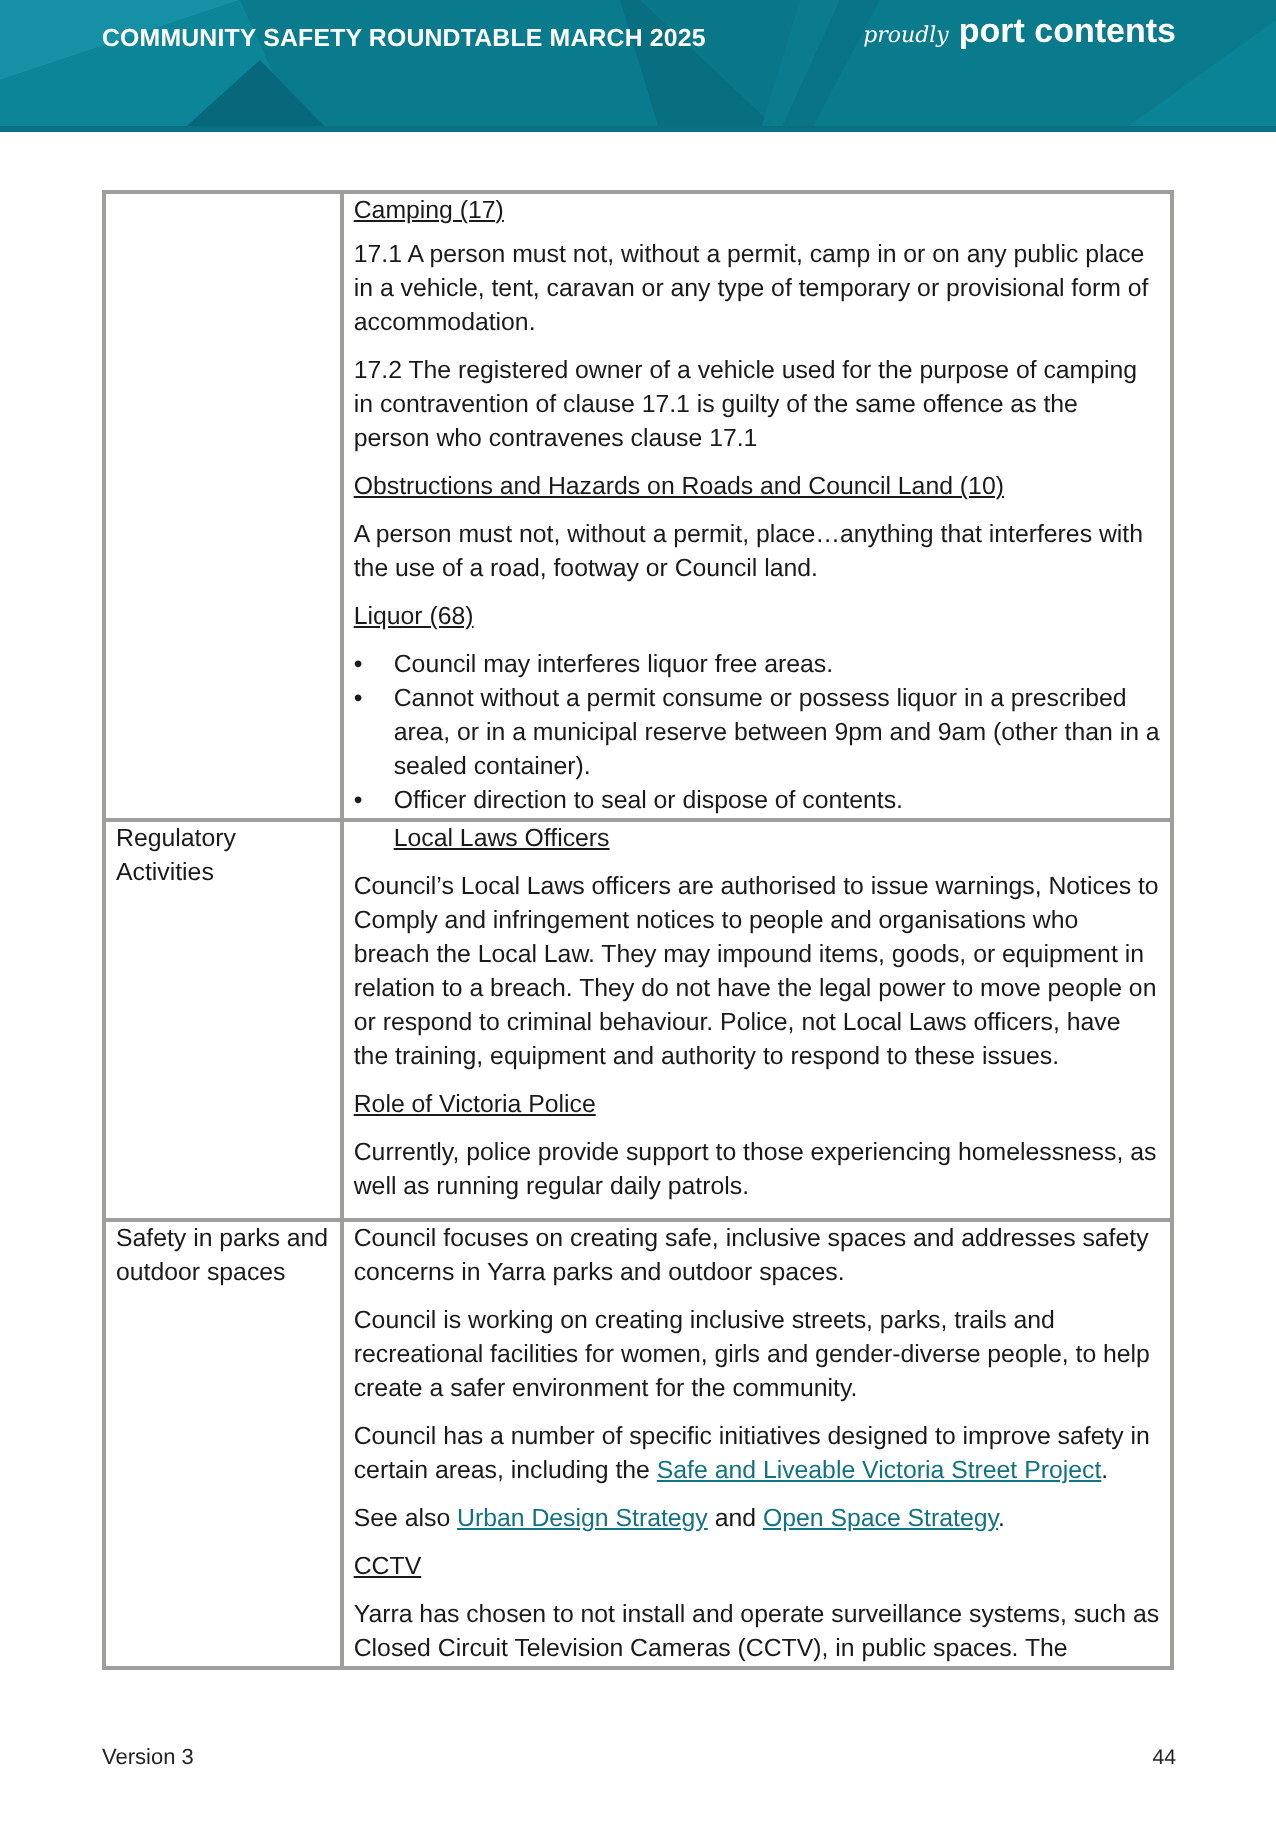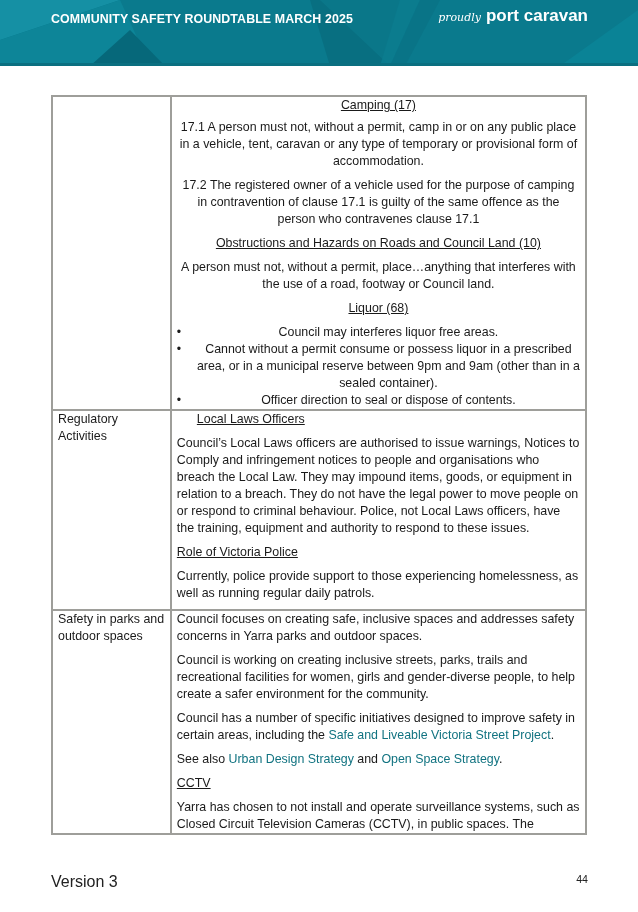--- a/index.html
+++ b/index.html
@@ -16,27 +16,27 @@
   .brand .strong { font-weight: bold; }
   .attachment { position: absolute; right: 50px; top: 37px; color: #ffffff; font-weight: bold; font-size: 11.2px; }
 
   table.main { position: absolute; left: 51px; top: 95px; width: 536px; border-collapse: collapse;
                font-size: 12.4px; line-height: 17px; }
   table.main td { border: 2px solid #9e9e9a; vertical-align: top; padding: 0 5px; }
   td.c1 { width: 107px; padding-top: 1px; }
   td.c2 { width: 404px; }
   .p { margin: 0 0 7px 0; }
   .u { text-decoration: underline; }
-  .link { color: #117381; }
+  .link { color: #117381; text-decoration: underline; }
   ul.bul { margin: 0; padding-left: 20px; list-style: none; }
   ul.bul li { position: relative; margin: 0; }
   ul.bul li::before { content: "\2022"; position: absolute; left: -20px; top: 0; }
   .cut { height: 34px; overflow: hidden; }
 
-  .footer-left { position: absolute; left: 51px; top: 873px; font-size: 16px; color: #222; }
+  .footer-left { position: absolute; left: 51px; top: 873px; font-size: 11px; color: #222; }
   .footer-right { position: absolute; right: 50px; top: 873px; font-size: 10.6px; color: #222; }
 </style>
 </head>
 <body>
 
 <div class="header">
   <svg class="bg" width="638" height="66" viewBox="0 0 638 66">
     <rect x="0" y="0" width="638" height="66" fill="#0a7a8d"></rect>
     <polygon points="0,0 120,0 0,40" fill="#1590a4"></polygon>
     <polygon points="0,40 120,0 150,66 0,66" fill="#0d8598"></polygon>
@@ -44,27 +44,27 @@
     <polygon points="310,0 400,0 380,66 330,66" fill="#086f81"></polygon>
     <polygon points="320,0 420,0 390,66" fill="#0b7d90" opacity="0.6"></polygon>
     <polygon points="390,66 420,0 440,0 405,66" fill="#097487"></polygon>
     <polygon points="560,66 638,10 638,66" fill="#0a8396"></polygon>
     <rect x="0" y="63" width="638" height="3" fill="#0a6f80"></rect>
   </svg>
   <div class="header-title">
     <div>COMMUNITY SAFETY ROUNDTABLE MARCH 2025</div>
   </div>
   <div class="brand">
-    <span class="script">proudly</span><span class="strong">port caravan</span>
+    <span class="script">proudly</span><span class="strong">port contents</span>
   </div>
 </div>
 
 <table class="main">
   <tbody>
-      <tr style="height:313px;text-align:center;">
+      <tr style="height:313px;">
     <td class="c1"></td>
     <td class="c2">
       <div class="p u" style="margin-bottom:5px;">Camping (17)</div>
       <div class="p">17.1 A person must not, without a permit, camp in or on any public place in a vehicle, tent, caravan or any type of temporary or provisional form of accommodation.</div>
       <div class="p">17.2 The registered owner of a vehicle used for the purpose of camping in contravention of clause 17.1 is guilty of the same offence as the person who contravenes clause 17.1</div>
       <div class="p u">Obstructions and Hazards on Roads and Council Land (10)</div>
       <div class="p">A person must not, without a permit, place…anything that interferes with the use of a road, footway or Council land.</div>
       <div class="p u">Liquor (68)</div>
       <ul class="bul">
         <li>Council may interferes liquor free areas.</li>

